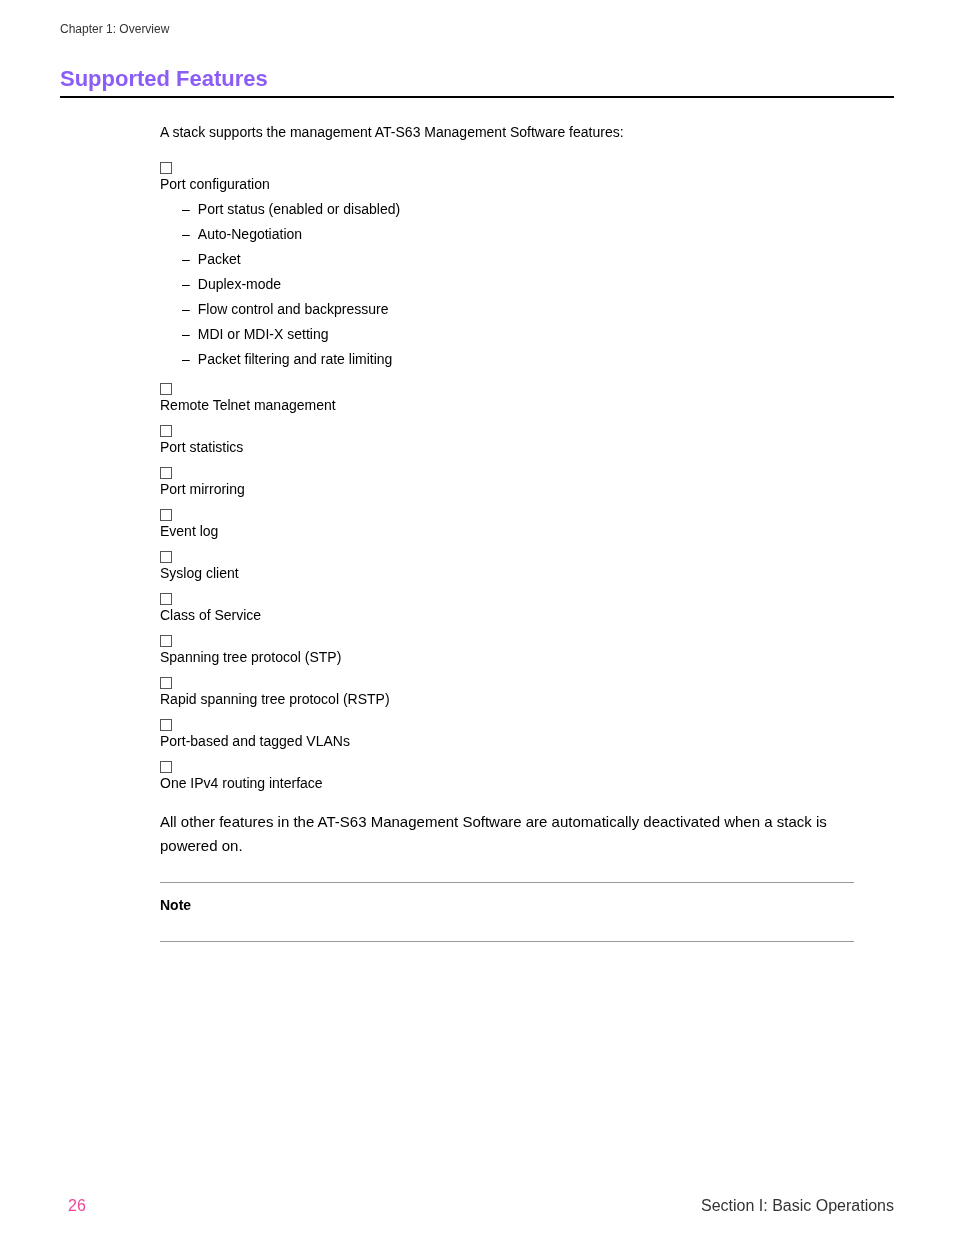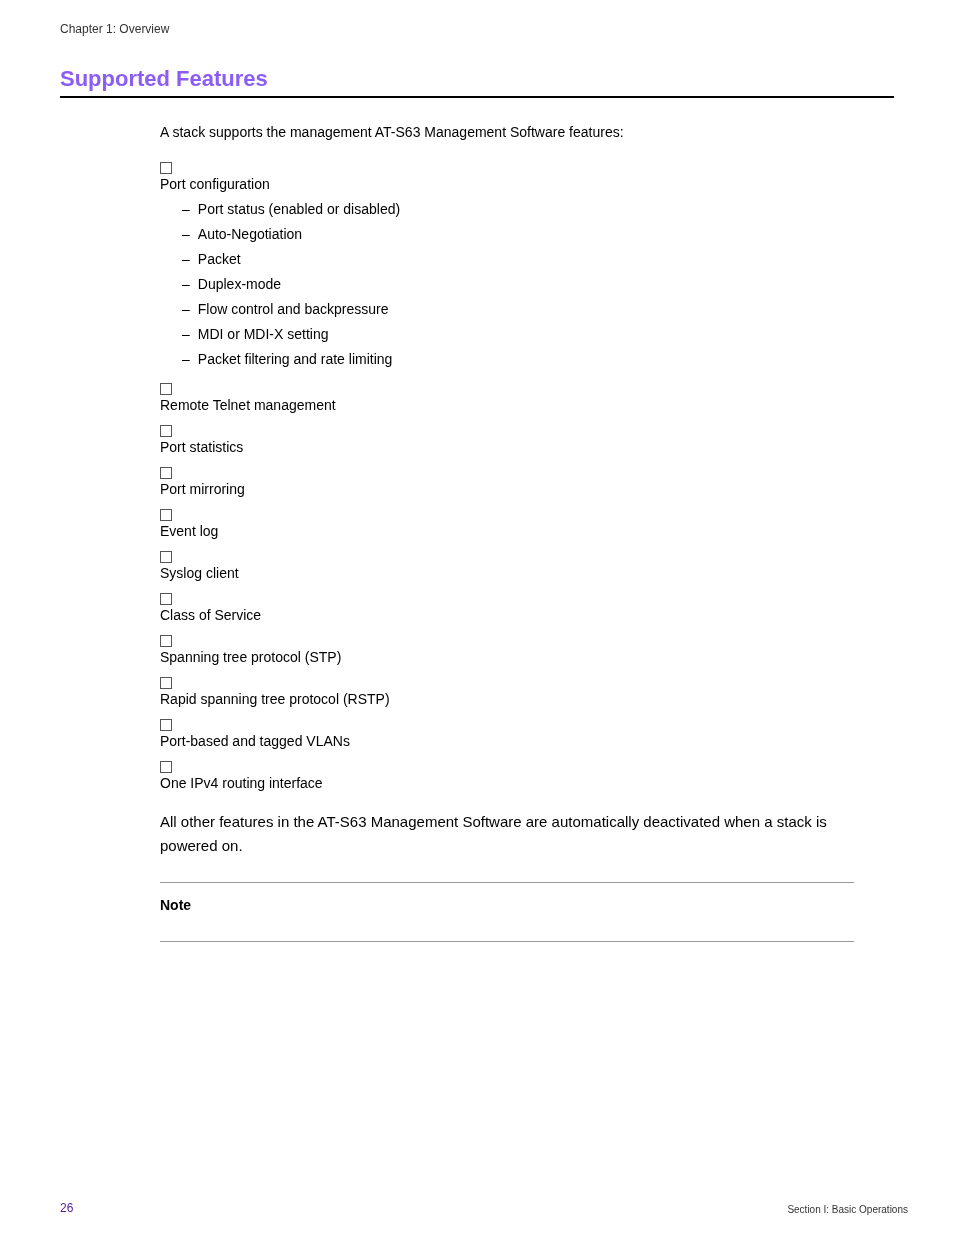--- a/index.html
+++ b/index.html
@@ -117,30 +117,30 @@
     }
 
     .note-content {
       font-size: 14px;
       line-height: 1.6;
     }
 
     .footer-left {
       position: absolute;
       bottom: 20px;
-      left: 60px;
-      font-size: 12px;
-      color: #4c1d95;
+      left: 68px;
+      font-size: 16px;
+      color: #ec4899;
     }
 
     .footer-right {
       position: absolute;
       bottom: 20px;
-      right: 46px;
-      font-size: 10px;
+      right: 60px;
+      font-size: 16px;
       color: #333;
     }
   </style>
 </head>
 <body>
 
 <div class="page-container">
 
   <div class="chapter-label">Chapter 1: Overview</div>
 

